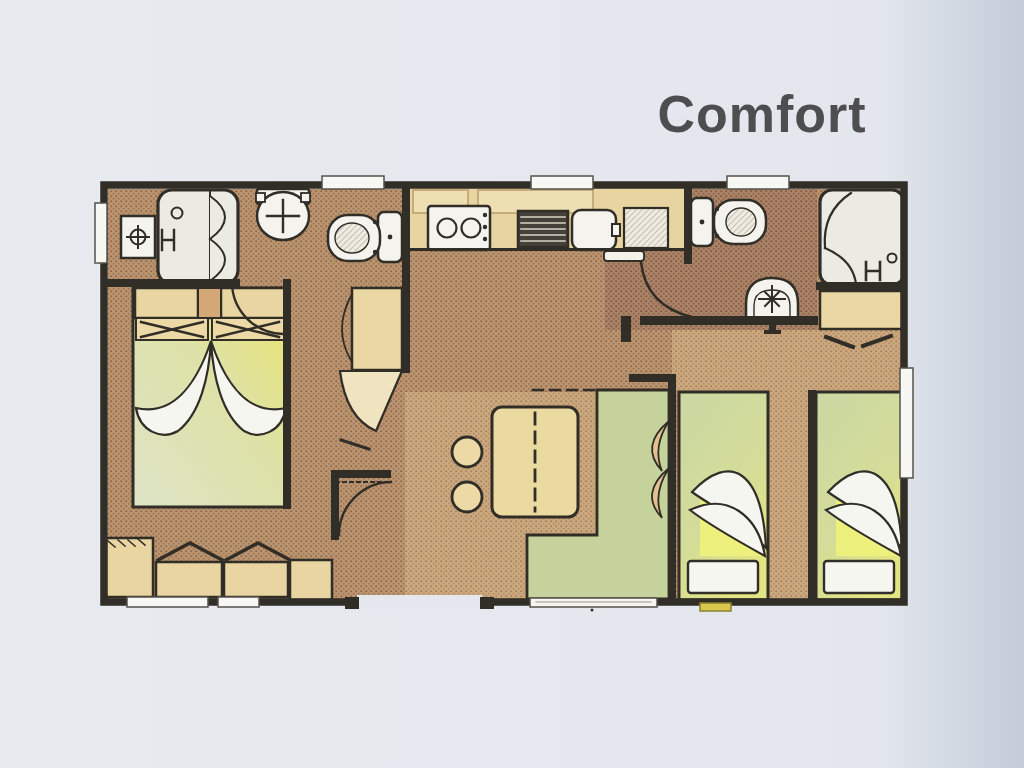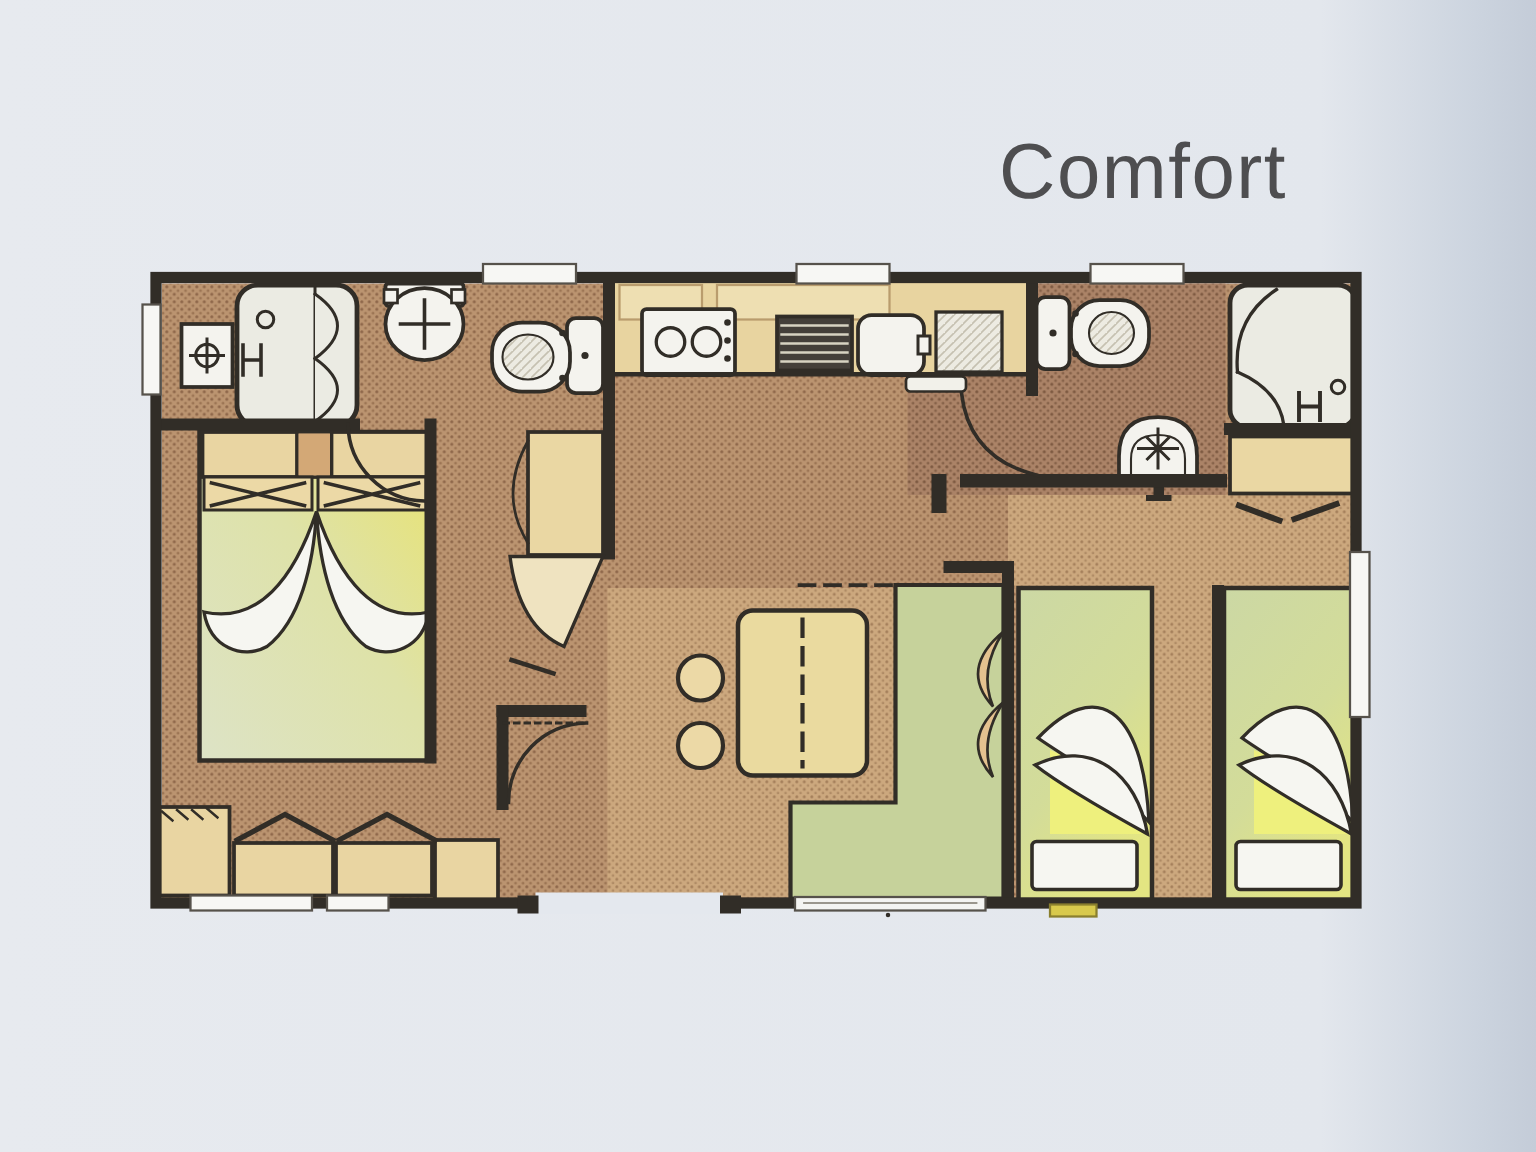--- a/index.html
+++ b/index.html
@@ -1,21 +1,21 @@
 <!DOCTYPE html>
 <html><head>
 <meta charset="utf-8">
 <style>
   html,body{margin:0;padding:0;}
   body{
     width:1024px;height:768px;overflow:hidden;
     background:linear-gradient(to right,#e7eaef 0%,#e3e7ed 86%,#ccd4df 96%,#c4ccd8 100%);
     font-family:"Liberation Sans", sans-serif;
   }
-  #stage{width:1024px;height:658px;position:relative;}
+  #stage{width:1024px;height:658px;position:relative;font-weight:bold;}
   svg{display:block;}
   .title-text{
     font-family:"Liberation Sans", sans-serif;
     font-size:52px;
     letter-spacing:1px;
     fill:#4e4e50;
   }
 </style>
 </head>
 <body>

